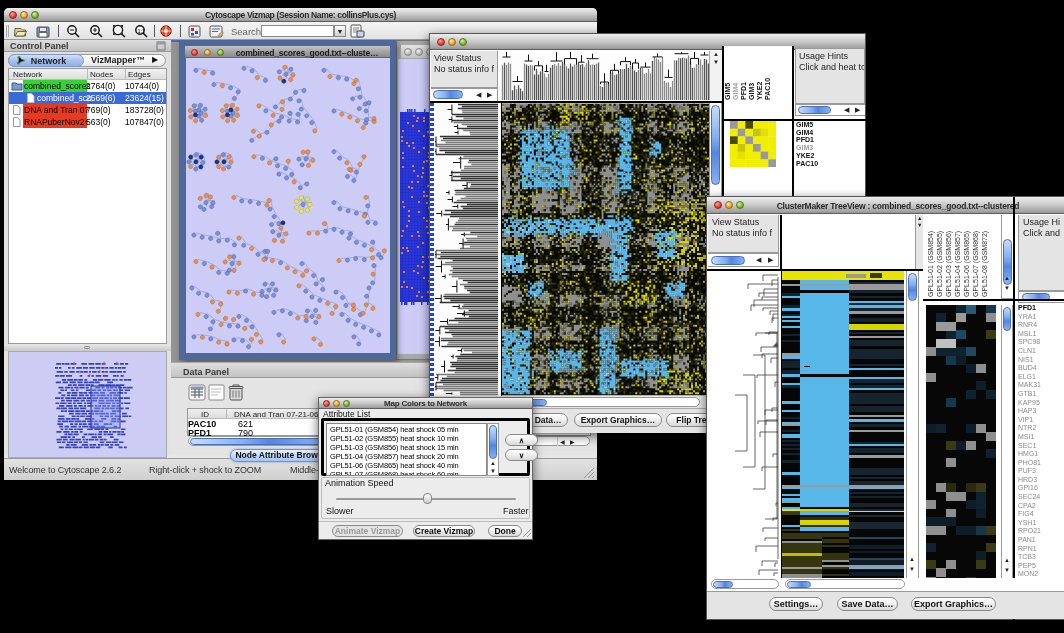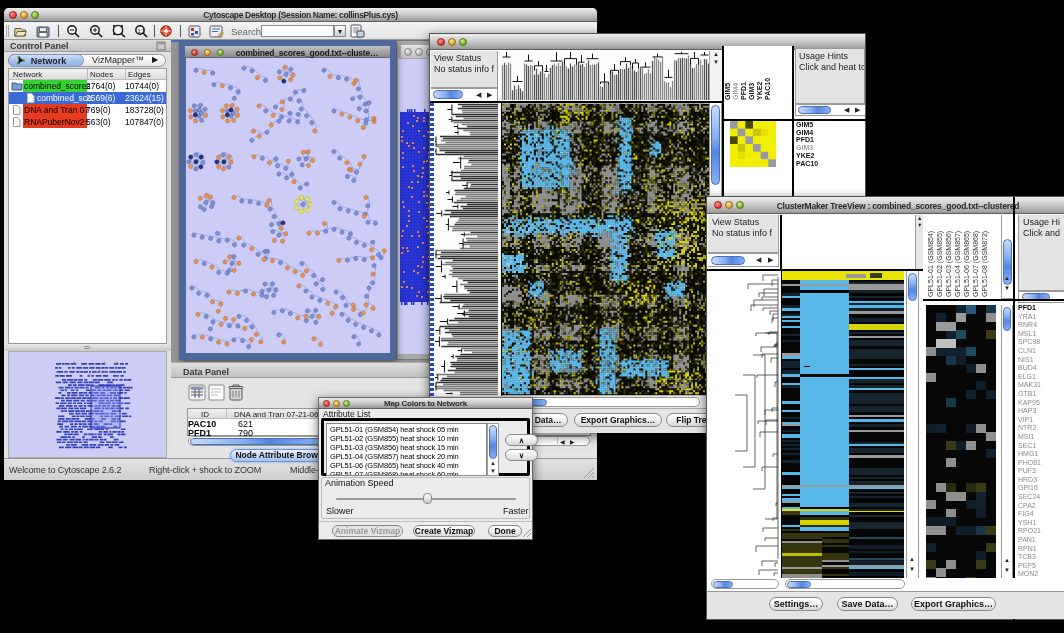--- a/index.html
+++ b/index.html
@@ -21,21 +21,21 @@
 .blackline{position:absolute;background:#000}
 .statusbox{position:absolute;background:#e4e4e4;border:1px solid #9a9a9a;color:#222}
 svg{position:absolute;display:block}
 </style></head><body>
 
 <div class="win" style="left:4px;top:8px;width:593px;height:472px;background:#e6e6e6;border-radius:5px 5px 0 0;z-index:1">
  <div class="tbar r" style="height:14px">
   <div class="lt red" style="left:5px;top:3px"></div>
   <div class="lt yel" style="left:16px;top:3px"></div>
   <div class="lt grn" style="left:27px;top:3px"></div>
-  <div class="ttext" style="top:2px;font-size:8.5px;letter-spacing:-0.35px">Cytoscape Desktop (Session Name: collinsPlus.cys)</div>
+  <div class="ttext" style="top:2px;font-size:8.5px;letter-spacing:-0.35px">Cytoscape Vizmap (Session Name: collinsPlus.cys)</div>
  </div>
 
  <div class="abs" style="left:0;top:14px;width:593px;height:18px;background:linear-gradient(#f4f4f4,#e2e2e2);border-bottom:1px solid #9a9a9a">
   <svg width="370" height="18" viewBox="0 0 370 18" style="left:0;top:0">
    <path stroke="#aaa" d="M2.5 3v12M4.5 3v12"></path>
 
    <path d="M11 6.5h6l1.5 1.5h3v6h-11z" fill="#d8d2a0" stroke="#6a6440"></path>
    <path d="M11 14l2.5-4.5h9L20 14z" fill="#ece8c0" stroke="#6a6440"></path>
 
    <rect x="33" y="5" width="12" height="10" rx="1" fill="#8a9ab8" stroke="#44506a"></rect>
@@ -98,21 +98,21 @@
 
   <div class="abs" style="left:0;top:12px;width:167px;height:16px;background:#e0e0e0">
    <div class="abs" style="left:4px;top:1.5px;width:158px;height:13px;background:linear-gradient(#fdfdfd,#e8e8e8);border:1px solid #9a9a9a;border-radius:8px"></div>
    <div class="abs" style="left:4px;top:1.5px;width:76px;height:13px;background:linear-gradient(#d2e0f8,#a8c2ee 50%,#90b0e8);border:1px solid #8096c0;border-radius:8px;text-align:center;font-size:9px;font-weight:bold;color:#222;line-height:13px">&nbsp;&nbsp;Network</div>
    <svg width="10" height="11" viewBox="0 0 10 11" style="left:12px;top:3px">
           <circle cx="3" cy="2.5" r="1.6" fill="#3a9a3a"></circle>
           <circle cx="2.5" cy="8" r="1.6" fill="#3a9a3a"></circle>
           <circle cx="7.5" cy="5.5" r="1.6" fill="#55b055"></circle>
           <path stroke="#448" stroke-width="0.7" d="M3 2.5L7.5 5.5L2.5 8"></path>
         </svg>
-   <div class="abs" style="left:82px;top:1.5px;width:64px;height:13px;text-align:center;font-size:9px;font-weight:normal;color:#222;line-height:13px">VizMapper™</div>
+   <div class="abs" style="left:82px;top:1.5px;width:64px;height:13px;text-align:center;font-size:9px;font-weight:bold;color:#222;line-height:13px">VizMapper™</div>
    <div class="abs" style="left:148px;top:3px;font-size:8px;color:#111">▶</div>
   </div>
 
   <div class="abs" style="left:4px;top:28px;width:159px;height:276px;background:#fff;border:1px solid #9a9a9a">
    <div class="abs" style="left:0;top:0;width:157px;height:11px;background:linear-gradient(#f2f2f2,#ddd);border-bottom:1px solid #bbb;font-size:8px;color:#222">
     <span class="abs" style="left:4px;top:1px">Network</span>
           <span class="abs" style="left:81px;top:1px">Nodes</span>
           <span class="abs" style="left:119px;top:1px">Edges</span>
     <div class="abs" style="left:78px;top:0;width:1px;height:11px;background:#bbb"></div>
     <div class="abs" style="left:116px;top:0;width:1px;height:11px;background:#bbb"></div>

